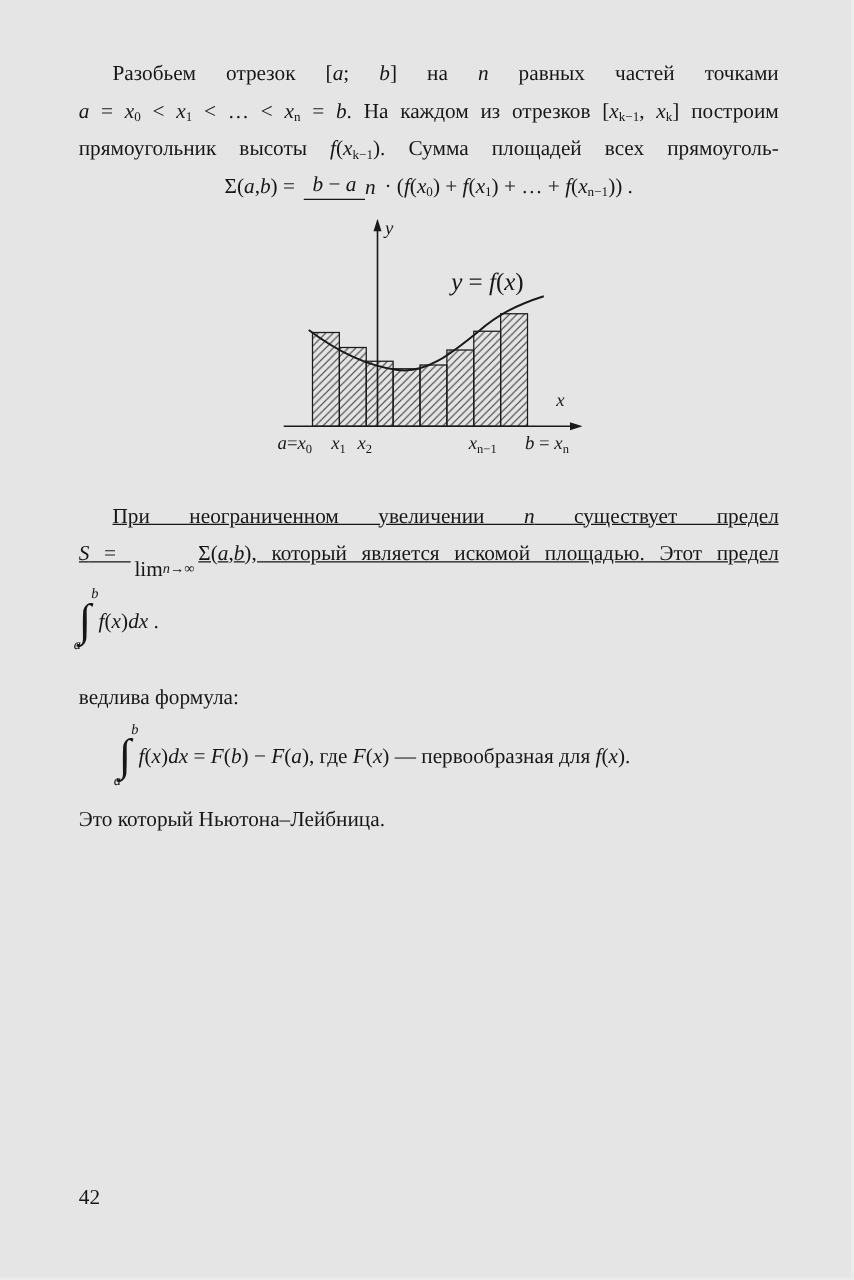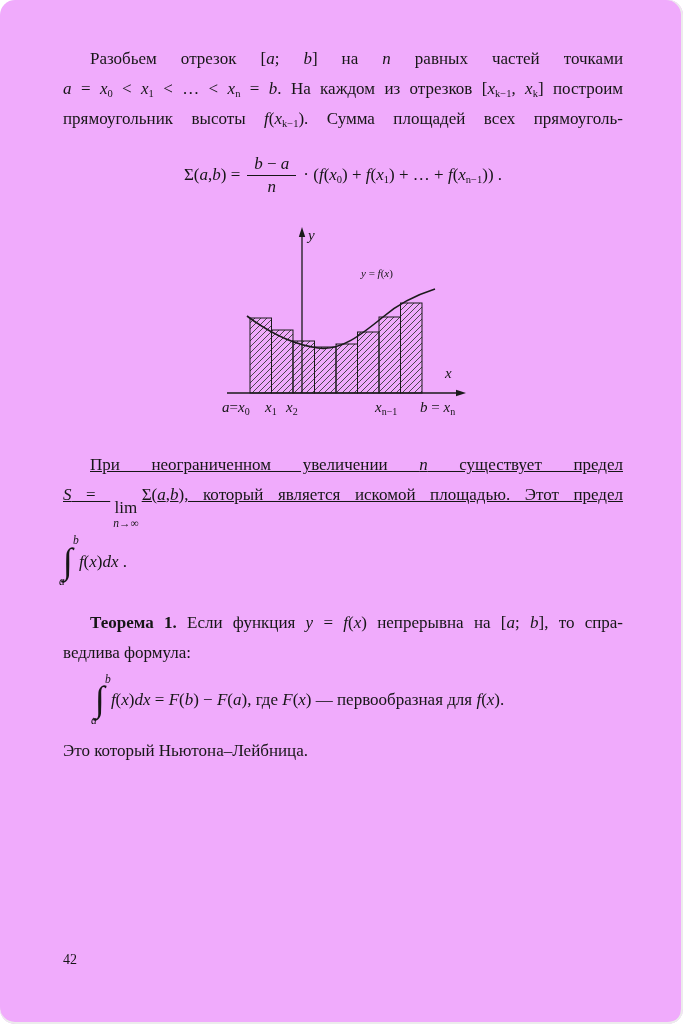--- a/index.html
+++ b/index.html
@@ -2,62 +2,62 @@
 <html><head>
 <meta charset="utf-8">
 <style>
   html,body{margin:0;padding:0;}
   body{
     width:683px;height:1024px;position:relative;background:#ffffff;
     font-family:"Liberation Serif","DejaVu Serif",serif;
     color:#161616;font-size:17px;
     overflow:hidden;
   }
-  .page{position:absolute;inset:0;background:#f0abfc;
-    box-shadow:inset -2px 0 0 #ececec, inset 0 -2px 0 #ececec;border-radius:15px;}
+  .page{position:absolute;inset:0;background:#e5e5e5;
+    box-shadow:inset -2px 0 0 #ececec, inset 0 -2px 0 #ececec;}
   .text-block{position:absolute;left:63px;top:44px;width:560px;}
   p{margin:0;padding:0;}
   .line{display:block;line-height:30px;text-align:justify;overflow:hidden;white-space:normal;}
   .line.j{text-align:justify;text-align-last:justify;}
   .line.indent{text-indent:27px;}
   i{font-style:italic;}
   sub{font-size:10.5px;line-height:0;vertical-align:-3px;}
   b{font-weight:bold;}
 
   
   .display{display:flex;justify-content:center;align-items:center;margin:4px 0 14px 0;}
-  .frac{display:inline-flex;flex-direction:column;align-items:center;margin:16px 7px;line-height:1.15;}
+  .frac{display:inline-flex;flex-direction:row;align-items:center;margin:0 7px;line-height:1.15;}
   .frac .num{padding:0 7px 1px 7px;border-bottom:1.2px solid #161616;}
   .frac .den{padding-top:1px;}
 
   
   .figure{position:relative;width:270px;height:206px;margin:10px 0 18px 152px;}
   .figure svg{position:absolute;left:0;top:0;}
   .flabel{position:absolute;font-size:15px;line-height:1;white-space:nowrap;}
   .flabel sub{font-size:10px;vertical-align:-3px;}
-  .curve-label{font-size:11px;}
+  .curve-label{font-size:20px;}
 
   
-  .limstack{display:inline-flex;flex-direction:column;align-items:center;line-height:1;vertical-align:-13px;margin:0 3px;}
+  .limstack{display:inline-flex;flex-direction:row;align-items:center;line-height:1;vertical-align:-13px;margin:0 3px;}
   .limstack .lt{line-height:1.05;}
   .limstack .lb{font-size:11.5px;margin-top:1px;}
 
   
   .bigint{display:inline-flex;flex-direction:column;align-items:center;margin-right:6px;}
   .bigint .t{font-size:11.5px;line-height:1;transform:translateX(8px);}
   .bigint .g{font-size:36px;line-height:0.82;}
   .bigint .b{font-size:11.5px;line-height:1;transform:translateX(-6px);}
   .formula-line{display:flex;align-items:center;margin:6px 0 10px 0;}
   .formula-line.nl{margin-left:32px;}
 
   .theorem{margin-top:20px;}
   .after-fig{margin-top:2px;text-decoration:underline;}
   .final-para{margin-top:4px;}
 
-  .page-number{position:absolute;left:63px;bottom:56px;font-size:14px;}
+  .page-number{position:absolute;left:63px;bottom:56px;font-size:17px;}
 </style>
 </head>
 <body>
 
 <div class="page">
   <section class="text-block">
 
     <p>
       <span class="line j indent">Разобьем отрезок [<i>a</i>; <i>b</i>] на <i>n</i> равных частей точками</span>
       <span class="line j"><i>a</i> = <i>x</i><sub>0</sub> &lt; <i>x</i><sub>1</sub> &lt; … &lt; <i>x</i><sub>n</sub> = <i>b</i>. На каждом из отрезков [<i>x</i><sub>k−1</sub>, <i>x</i><sub>k</sub>] построим</span>
@@ -124,21 +124,20 @@
     <div class="formula-line">
       <span class="bigint">
         <span class="t"><i>b</i></span>
         <span class="g">∫</span>
         <span class="b"><i>a</i></span>
       </span>
       <span><i>f</i>(<i>x</i>)<i>dx</i> .</span>
     </div>
 
     <p class="theorem">
-      <span class="line j indent"><b>Теорема 1.</b> Если функция <i>y</i> = <i>f</i>(<i>x</i>) непрерывна на [<i>a</i>; <i>b</i>], то спра-</span>
       <span class="line">ведлива формула:</span>
     </p>
 
     <div class="formula-line nl">
       <span class="bigint">
         <span class="t"><i>b</i></span>
         <span class="g">∫</span>
         <span class="b"><i>a</i></span>
       </span>
       <span><i>f</i>(<i>x</i>)<i>dx</i> = <i>F</i>(<i>b</i>) − <i>F</i>(<i>a</i>), где <i>F</i>(<i>x</i>) — первообразная для <i>f</i>(<i>x</i>).</span>

